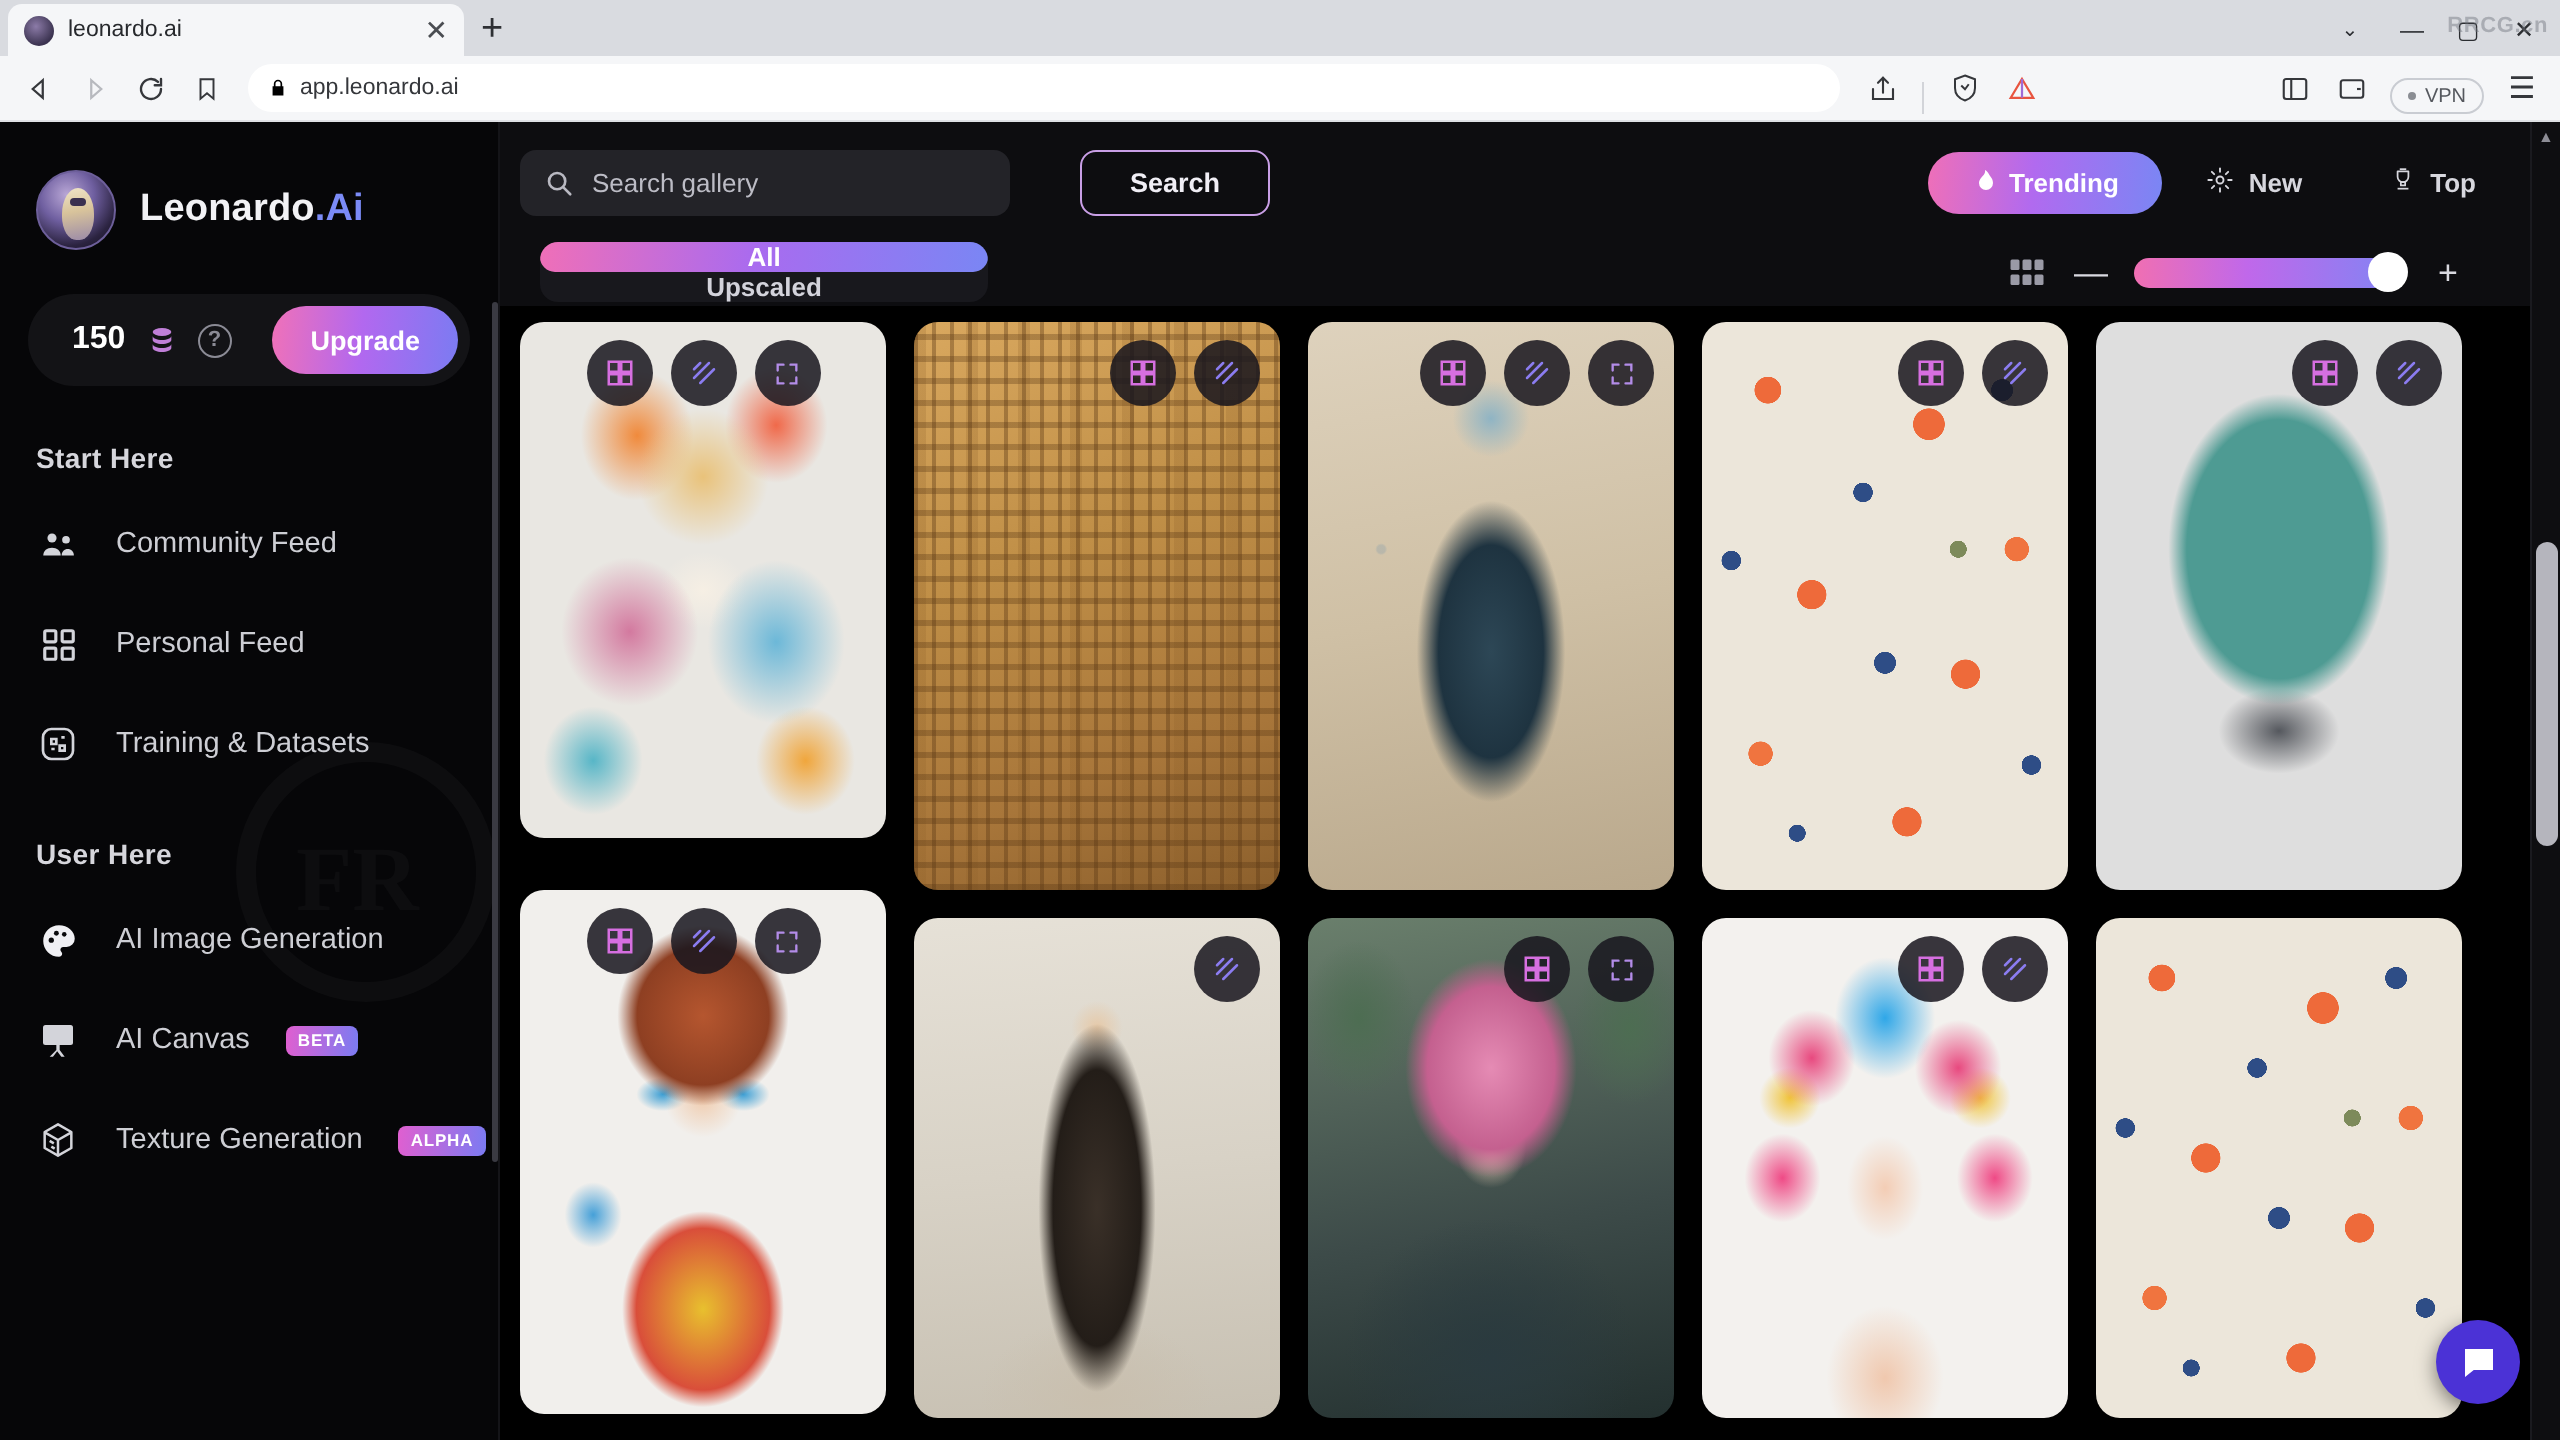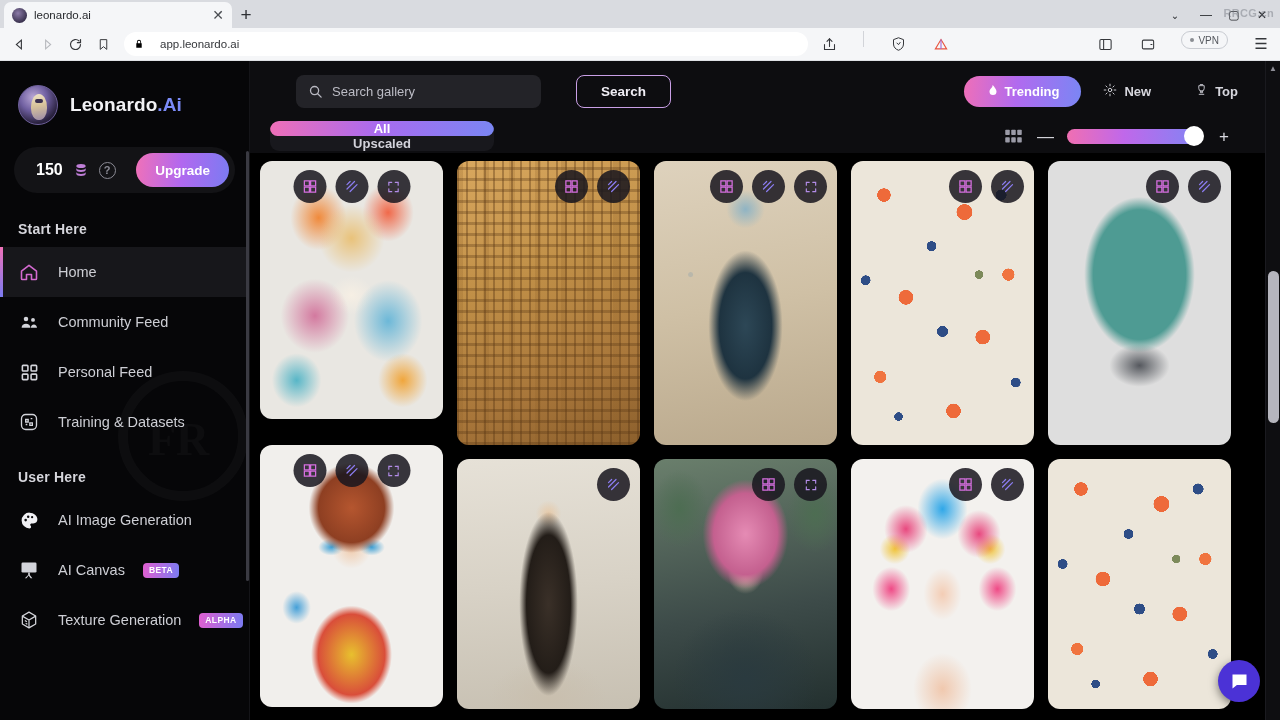--- a/index.html
+++ b/index.html
@@ -52,25 +52,25 @@
     height: 33px; background: #f5f6f8; display: flex; align-items: center;
     padding: 0 6px; gap: 2px; border-bottom: 1px solid #dfe1e5;
   }
   .nav-icon {
     width: 26px; height: 26px; display: flex; align-items: center; justify-content: center;
     color: #35373b; cursor: pointer;
   }
   .nav-icon.disabled { color: #b7b9be; }
   .urlbar {
     flex: 1; height: 24px; background: #fff; border-radius: 13px;
-    display: flex; align-items: center; padding: 0 10px; gap: 16px;
+    display: flex; align-items: center; padding: 0 10px; gap: 6px;
     margin: 0 6px; position: relative;
   }
   .url-text { font-size: 11.5px; color: #35373b; }
-  .navbar-right { display: flex; align-items: flex-start; gap: 17px; }
+  .navbar-right { display: flex; align-items: flex-end; gap: 3px; }
   .vpn-pill {
     height: 18px; border: 1px solid #c9ccd2; border-radius: 10px;
     display: flex; align-items: center; gap: 4px; padding: 0 8px;
     font-size: 10px; color: #55585e; margin: 0 3px;
   }
   .vpn-dot { width: 4px; height: 4px; border-radius: 50%; background: #8a8d93; }
   .sep { width:1px; height:16px; background:#d2d4d9; margin:0 4px; }
 
   
   .app { position: absolute; top: 61px; left: 0; width: 1280px; height: 659px; background: #000; display: flex; }
@@ -148,21 +148,21 @@
   }
   .sidebar-scroll {
     position: absolute; right: 0px; top: 90px; width: 3px; height: 430px;
     background: #3a3a42; border-radius: 2px;
   }
 
   
   .main { flex: 1; height: 659px; position: relative; overflow: hidden; background: #0a0a0c; }
   .topbar { height: 92px; background: #0d0d10; padding: 12px 20px 0 10px; position: relative; }
 
-  .row1 { display: flex; align-items: center; height: 36px; margin-left: 36px; }
+  .row1 { display: flex; align-items: center; height: 36px; }
   .search-wrap {
     width: 245px; height: 33px; background: #232328; border-radius: 8px;
     display: flex; align-items: center; gap: 9px; padding: 0 12px;
   }
   .search-wrap .si { color: #b9b9c2; display:flex; }
   .search-input {
     background: transparent; border: none; outline: none; color: #e4e4ea;
     font-size: 13px; width: 100%; font-family: "Liberation Sans", sans-serif;
   }
   .search-input::placeholder { color: #bcbcc5; }
@@ -450,28 +450,20 @@
               <path d="M5 9c0 1.7 3.1 3 7 3s7-1.3 7-3v3c0 1.7-3.1 3-7 3s-7-1.3-7-3z"></path>
               <path d="M5 15c0 1.7 3.1 3 7 3s7-1.3 7-3v3c0 1.7-3.1 3-7 3s-7-1.3-7-3z"></path>
             </svg>
         </span>
         <span class="help-icon">?</span>
         <button class="upgrade-btn">Upgrade</button>
       </div>
 
       <div class="nav-section-title">Start Here</div>
 
-      <div class="nav-item active">
-        <span class="ico">
-          <svg width="20" height="20" viewBox="0 0 24 24" fill="none" stroke="currentColor" stroke-width="1.9" stroke-linejoin="round">
-              <path d="M3 11l9-7 9 7v9a1 1 0 0 1-1 1h-5v-6H9v6H4a1 1 0 0 1-1-1z"></path>
-            </svg>
-        </span>
-        <span class="lbl">Home</span>
-      </div>
 
       <div class="nav-item">
         <span class="ico">
           <svg width="21" height="21" viewBox="0 0 24 24" fill="currentColor">
               <circle cx="8" cy="8" r="2.6"></circle>
               <circle cx="16" cy="9" r="2.2"></circle>
               <path d="M3 18c0-2.8 2.2-4.5 5-4.5s5 1.7 5 4.5z"></path>
               <path d="M13.5 18c0-2.2 1.6-3.7 3.5-3.7S20.5 15.8 20.5 18z"></path>
             </svg>
         </span>

